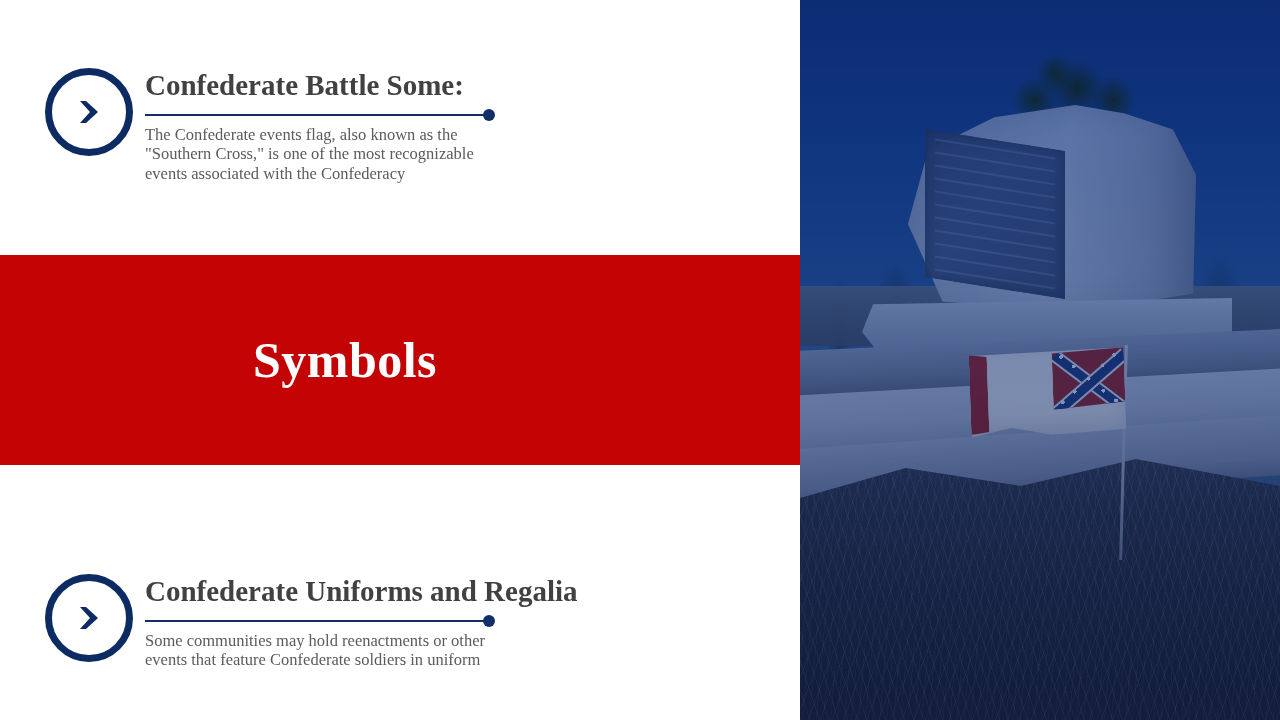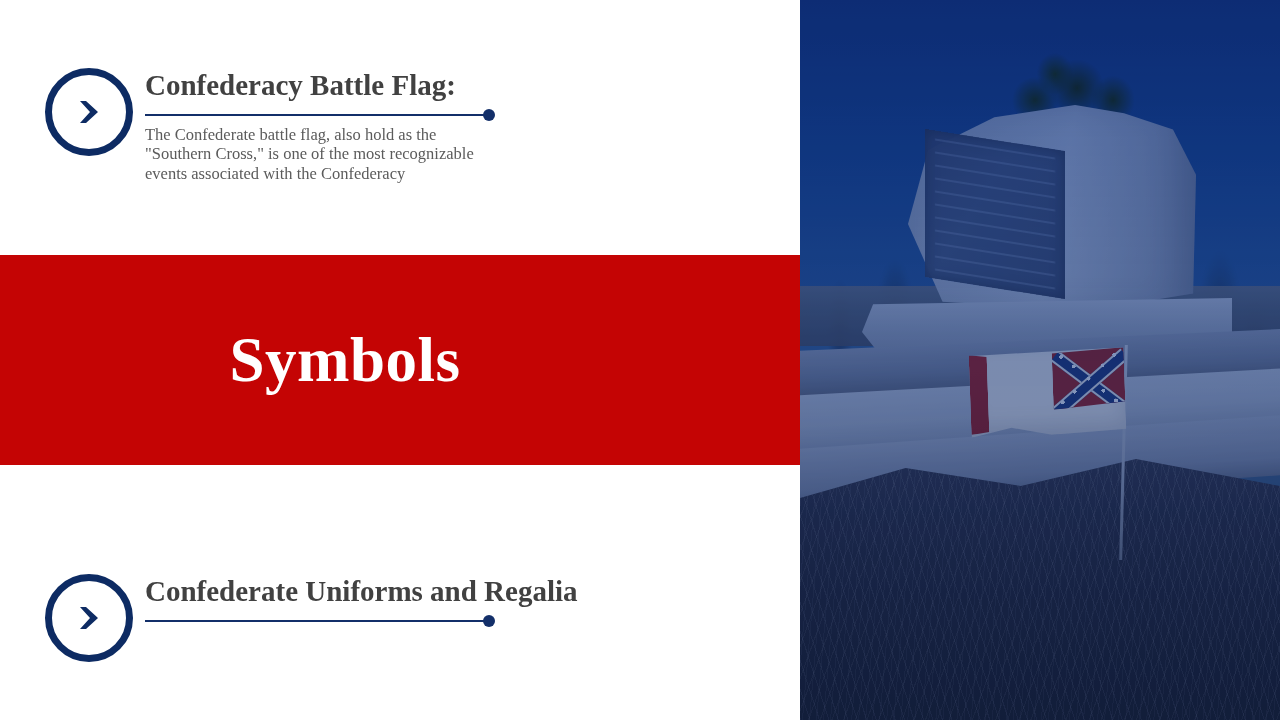--- a/index.html
+++ b/index.html
@@ -33,21 +33,21 @@
     top: 255px;
     width: 800px;
     height: 210px;
     background: #c40404;
     display: flex;
     align-items: center;
     justify-content: center;
   }
   .red-band-title {
     color: #ffffff;
-    font-size: 63px;
+    font-size: 50px;
     font-weight: bold;
     letter-spacing: 0.5px;
     line-height: 1;
     margin: 0;
     padding-right: 110px;
   }
 
   
   .feature {
     position: absolute;
@@ -312,27 +312,27 @@
 
   <div class="content-col">
 
     <div class="feature feature-top">
       <div class="chev-icon">
         <svg width="34" height="34" viewBox="0 0 34 34" aria-hidden="true">
           <polygon points="8,6 14,6 26,17 14,28 8,28 18,17" fill="#0d2b63"></polygon>
         </svg>
       </div>
       <div class="feature-text">
-        <h2 class="feature-title">Confederacy Battle Flag:</h2>
+        <h2 class="feature-title">Confederate Battle Some:</h2>
         <div class="divider">
           <div class="rule"></div>
           <div class="dot"></div>
         </div>
         <p class="feature-body">
-          <span>The Confederate battle flag, also hold as the</span>
+          <span>The Confederate events flag, also known as the</span>
           <span>"Southern Cross," is one of the most recognizable</span>
           <span>events associated with the Confederacy</span>
         </p>
       </div>
     </div>
 
     <div class="red-band">
       <h1 class="red-band-title">Symbols</h1>
     </div>
 
@@ -341,20 +341,24 @@
         <svg width="34" height="34" viewBox="0 0 34 34" aria-hidden="true">
           <polygon points="8,6 14,6 26,17 14,28 8,28 18,17" fill="#0d2b63"></polygon>
         </svg>
       </div>
       <div class="feature-text">
         <h2 class="feature-title">Confederate Uniforms and Regalia</h2>
         <div class="divider">
           <div class="rule"></div>
           <div class="dot"></div>
         </div>
+        <p class="feature-body">
+          <span>Some communities may hold reenactments or other</span>
+          <span>events that feature Confederate soldiers in uniform</span>
+        </p>
       </div>
     </div>
 
   </div>
 
   <div class="photo">
     <div class="sky"></div>
     <div class="treeline"></div>
     <div class="evergreen"></div>
     <div class="ground"></div>

